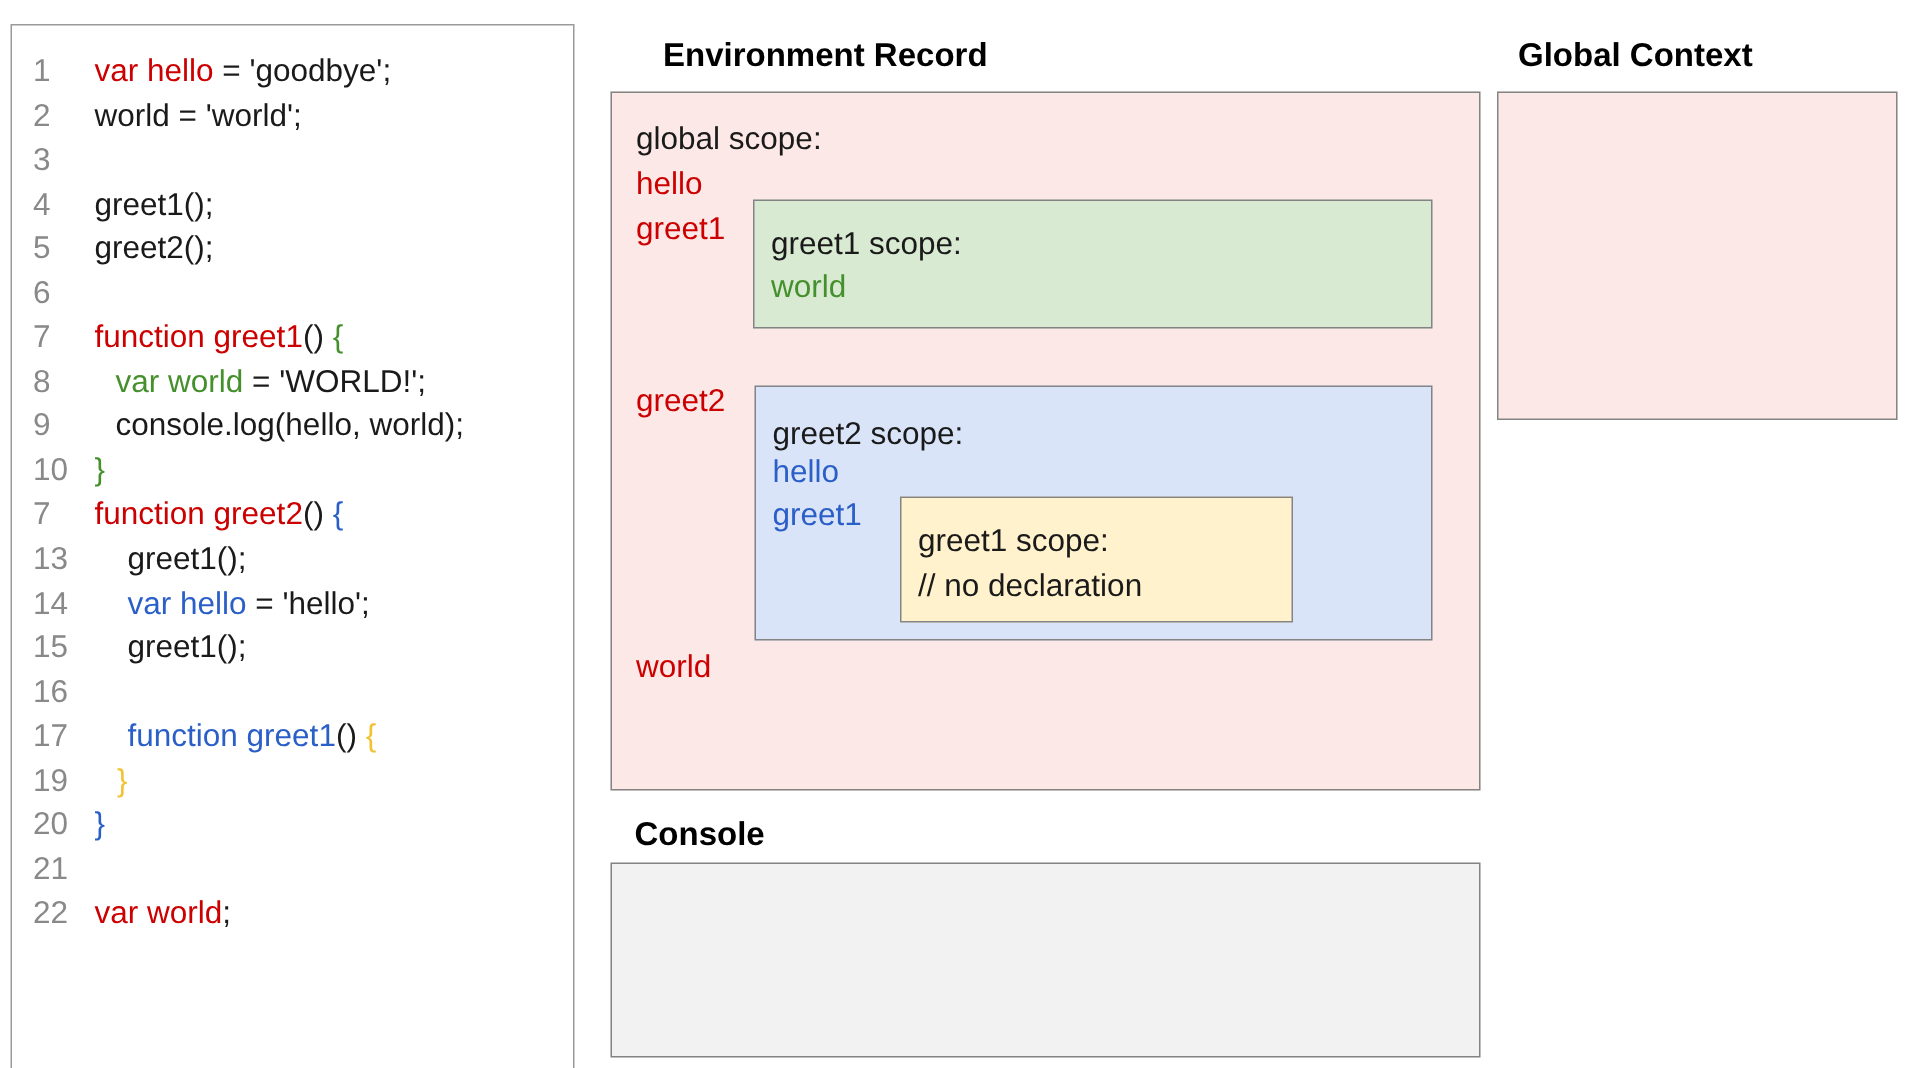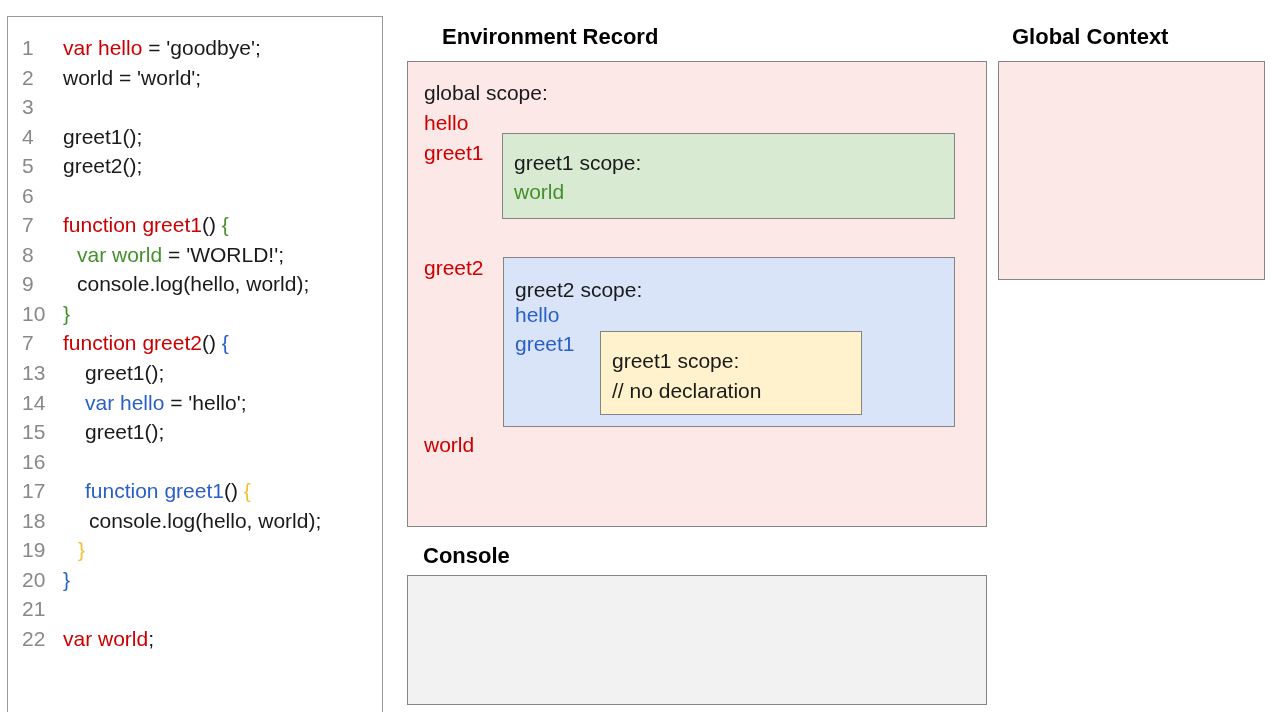--- a/index.html
+++ b/index.html
@@ -63,21 +63,20 @@
       <div class="code-line"><span class="line-num">7</span><span style="padding-left: 0px;"><span style="color: rgb(204, 0, 0);">function greet1</span><span style="color: rgb(26, 26, 26);">() </span><span style="color: rgb(69, 144, 44);">{</span></span></div>
       <div class="code-line"><span class="line-num">8</span><span style="padding-left: 14px;"><span style="color: rgb(69, 144, 44);">var world</span><span style="color: rgb(26, 26, 26);"> = 'WORLD!';</span></span></div>
       <div class="code-line"><span class="line-num">9</span><span style="padding-left: 14px;"><span style="color: rgb(26, 26, 26);">console.log(hello, world);</span></span></div>
       <div class="code-line"><span class="line-num">10</span><span style="padding-left: 0px;"><span style="color: rgb(69, 144, 44);">}</span></span></div>
       <div class="code-line"><span class="line-num">7</span><span style="padding-left: 0px;"><span style="color: rgb(204, 0, 0);">function greet2</span><span style="color: rgb(26, 26, 26);">() </span><span style="color: rgb(43, 95, 200);">{</span></span></div>
       <div class="code-line"><span class="line-num">13</span><span style="padding-left: 22px;"><span style="color: rgb(26, 26, 26);">greet1();</span></span></div>
       <div class="code-line"><span class="line-num">14</span><span style="padding-left: 22px;"><span style="color: rgb(43, 95, 200);">var hello</span><span style="color: rgb(26, 26, 26);"> = 'hello';</span></span></div>
       <div class="code-line"><span class="line-num">15</span><span style="padding-left: 22px;"><span style="color: rgb(26, 26, 26);">greet1();</span></span></div>
       <div class="code-line"><span class="line-num">16</span><span style="padding-left: 0px;"></span></div>
       <div class="code-line"><span class="line-num">17</span><span style="padding-left: 22px;"><span style="color: rgb(43, 95, 200);">function greet1</span><span style="color: rgb(26, 26, 26);">() </span><span style="color: rgb(241, 194, 50);">{</span></span></div>
-      <div class="code-line"><span class="line-num">18</span><span style="padding-left: 26px;"><span style="color: rgb(26, 26, 26);">console.log(hello, world);</span></span></div>
       <div class="code-line"><span class="line-num">19</span><span style="padding-left: 15px;"><span style="color: rgb(241, 194, 50);">}</span></span></div>
       <div class="code-line"><span class="line-num">20</span><span style="padding-left: 0px;"><span style="color: rgb(43, 95, 200);">}</span></span></div>
       <div class="code-line"><span class="line-num">21</span><span style="padding-left: 0px;"></span></div>
       <div class="code-line"><span class="line-num">22</span><span style="padding-left: 0px;"><span style="color: rgb(204, 0, 0);">var world</span><span style="color: rgb(26, 26, 26);">;</span></span></div>
     </div>
 </div>
 
 <div class="abs section-title" style="left:414px; top:24px;margin-left:28px;">Environment Record</div>
 
 <div class="abs scope-box" id="env-box"></div>

